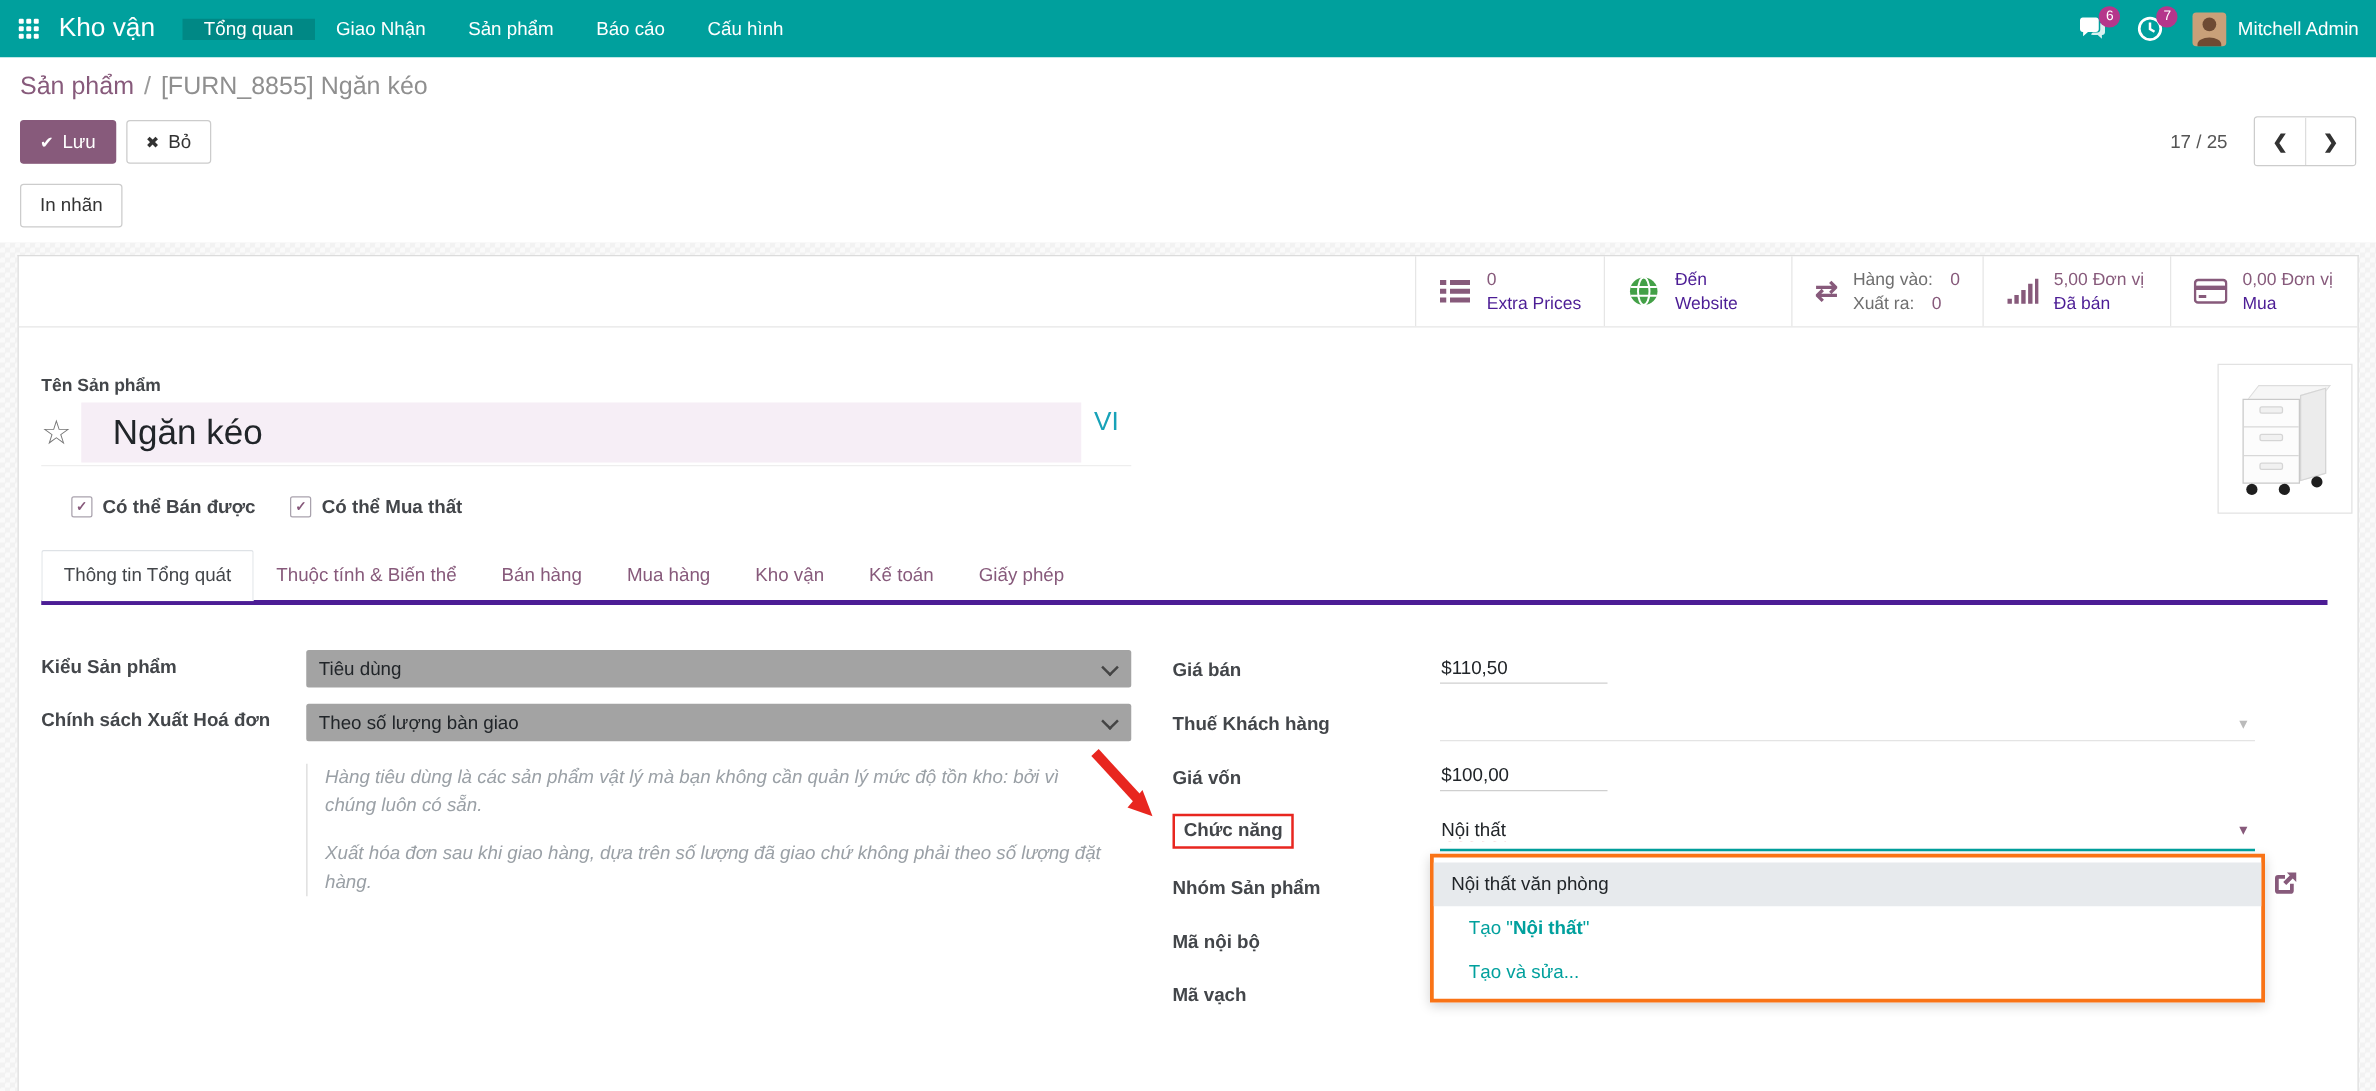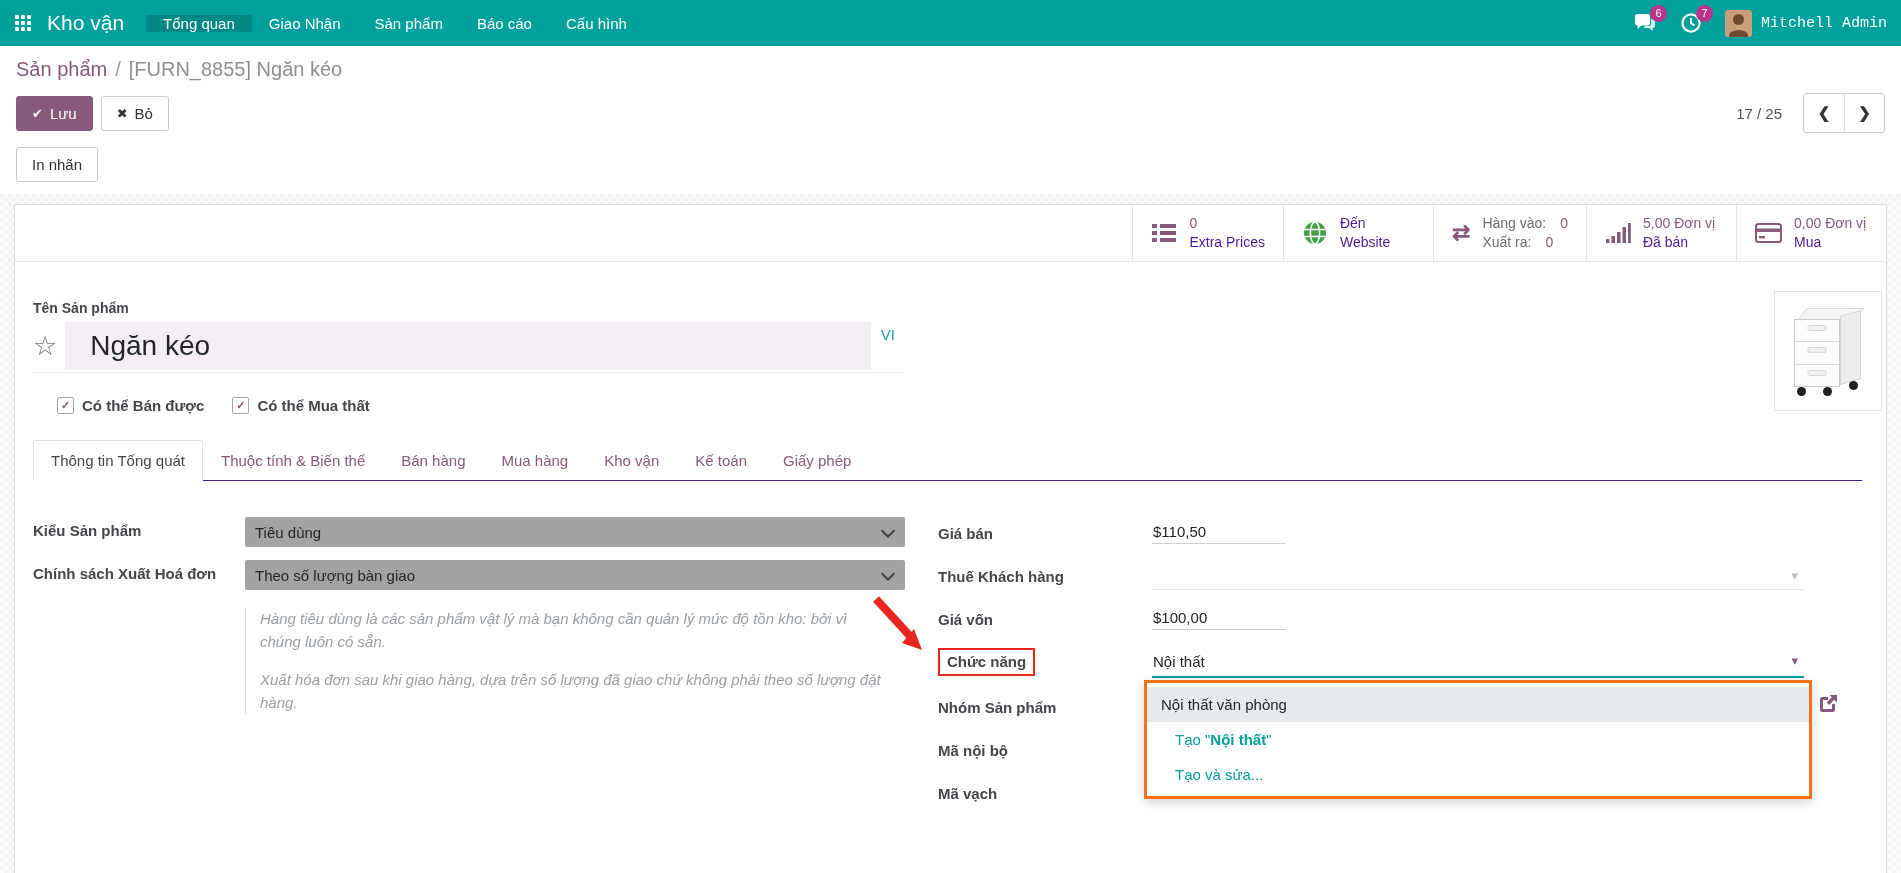--- a/index.html
+++ b/index.html
@@ -12,21 +12,21 @@
   .apps-btn{display:flex;align-items:center;padding:0 12px 0 15px;cursor:pointer;}
   .grid9{display:grid;grid-template-columns:repeat(3,4px);grid-auto-rows:4px;gap:2px;}
   .grid9 span{background:#fff;border-radius:1px;}
   .brand{font-size:21px;font-weight:500;padding:0 22px 0 4px;display:flex;align-items:center;cursor:pointer;}
   .nav-items{display:flex;align-items:stretch;}
   .nav-item{display:flex;align-items:center;padding:0 17px;font-size:15px;cursor:pointer;}
   .nav-item.active{background:rgba(0,0,0,.15);}
   .nav-right{margin-left:auto;display:flex;align-items:center;gap:22px;padding-right:14px;}
   .nav-ico{position:relative;width:24px;height:22px;display:flex;align-items:center;justify-content:center;cursor:pointer;}
   .badge{position:absolute;top:-7px;right:-10px;min-width:17px;height:17px;border-radius:9px;background:#B5368B;color:#fff;font-size:11px;line-height:17px;text-align:center;padding:0 3px;box-sizing:border-box;}
-  .user{display:flex;align-items:center;gap:9px;cursor:pointer;font-family:Liberation Mono, monospace;}
+  .user{display:flex;align-items:center;gap:9px;cursor:pointer;}
   .avatar{position:relative;width:27px;height:27px;border-radius:3px;background:#c9a079;overflow:hidden;flex:0 0 auto;}
   .avatar::before{content:"";position:absolute;top:4px;left:8px;width:11px;height:11px;border-radius:50%;background:#6e4a33;}
   .avatar::after{content:"";position:absolute;bottom:-4px;left:4px;width:19px;height:11px;border-radius:50% 50% 0 0;background:#6e4a33;}
   .user-name{font-size:15px;}
 
   
   .cpanel{background:#fff;padding:12px 16px 0 16px;flex:0 0 auto;}
   .breadcrumb{font-size:20px;margin-bottom:12px;display:flex;gap:8px;align-items:baseline;}
   .bc-parent{color:#875A7B;cursor:pointer;}
   .bc-sep{color:#9a9a9a;}
@@ -61,28 +61,28 @@
   .stat-pair .k{color:#6f6f6f;}
   .stat-pair .v{color:#875A7B;}
   .exch{color:#875A7B;font-size:22px;font-weight:bold;line-height:1;}
 
   
   .main{padding:0 24px 0 18px;}
   .fname-lbl{margin-top:38px;font-size:14px;font-weight:bold;color:#43464a;}
   .name-row{display:flex;align-items:center;margin-top:6px;width:872px;border-bottom:1px solid #eee;padding-bottom:2px;}
   .star{font-size:27px;color:#777;margin-right:8px;cursor:pointer;line-height:1;}
   .name-input{flex:1;background:#f6eef6;border:none;outline:none;font-size:28px;color:#212529;padding:8px 25px;font-family:"Liberation Sans",sans-serif;}
-  .lang-tag{color:#17a2b8;font-size:15px;padding:0 10px;cursor:pointer;align-self:flex-start;margin-top:4px;}
+  .lang-tag{color:#17a2b8;font-size:21px;padding:0 10px;cursor:pointer;align-self:flex-start;margin-top:4px;}
   .cb-row{display:flex;gap:28px;margin-top:24px;margin-left:24px;}
   .cb-item{display:flex;align-items:center;gap:8px;cursor:pointer;}
   .cb{width:15px;height:15px;border:1px solid #a9a2ad;background:#fff;border-radius:2px;display:inline-flex;align-items:center;justify-content:center;font-size:11px;color:#875A7B;font-weight:bold;}
   .cb-lbl{font-size:15px;font-weight:bold;color:#43464a;}
 
   
-  .tabs{display:flex;margin-top:26px;border-bottom:1px solid #4c1d95;}
+  .tabs{display:flex;margin-top:26px;border-bottom:4px solid #4c1d95;}
   .tab{padding:11px 17px;font-size:15px;color:#875A7B;cursor:pointer;border:1px solid transparent;margin-bottom:-1px;}
   .tab.active{color:#43464a;background:#fff;border-color:#dee2e6 #dee2e6 #fff #dee2e6;border-radius:2px 2px 0 0;}
 
   
   .cols{display:grid;grid-template-columns:905px 1fr;padding-top:36px;}
   .frow{display:grid;grid-template-columns:212px 660px;margin-bottom:13px;align-items:start;}
   .flabel{font-size:15px;font-weight:bold;color:#43464a;padding-top:5px;line-height:1.25;}
   .selwrap{position:relative;}
   .osel{width:100%;height:30px;background:#a3a3a3;border:none;border-radius:2px;font-size:15px;color:#212529;padding:0 28px 0 10px;appearance:none;-webkit-appearance:none;-moz-appearance:none;outline:none;font-family:"Liberation Sans",sans-serif;}
   .chev{position:absolute;right:12px;top:9px;width:8px;height:8px;border-right:2px solid #444;border-bottom:2px solid #444;transform:rotate(45deg);pointer-events:none;}

